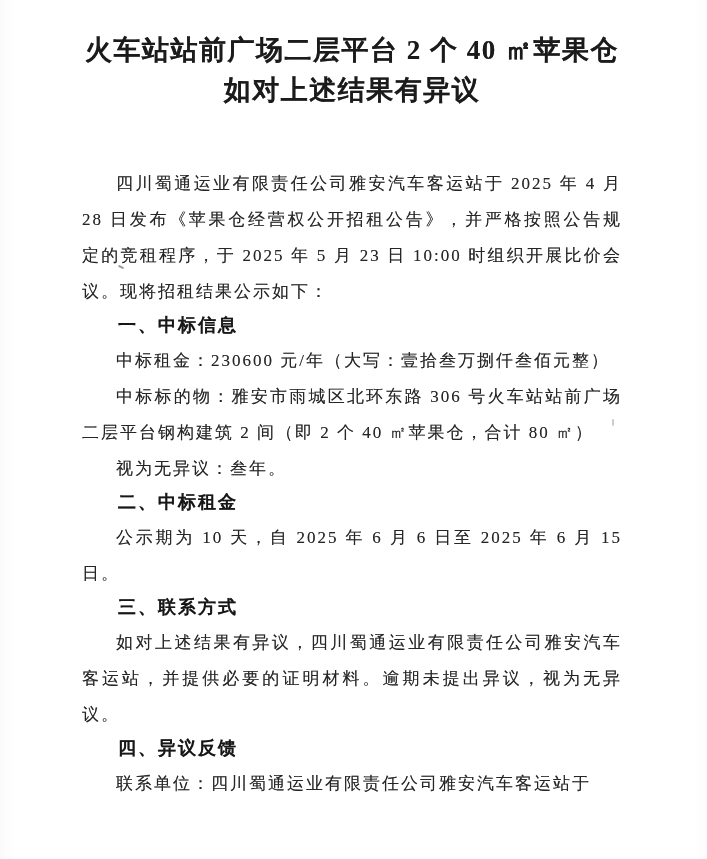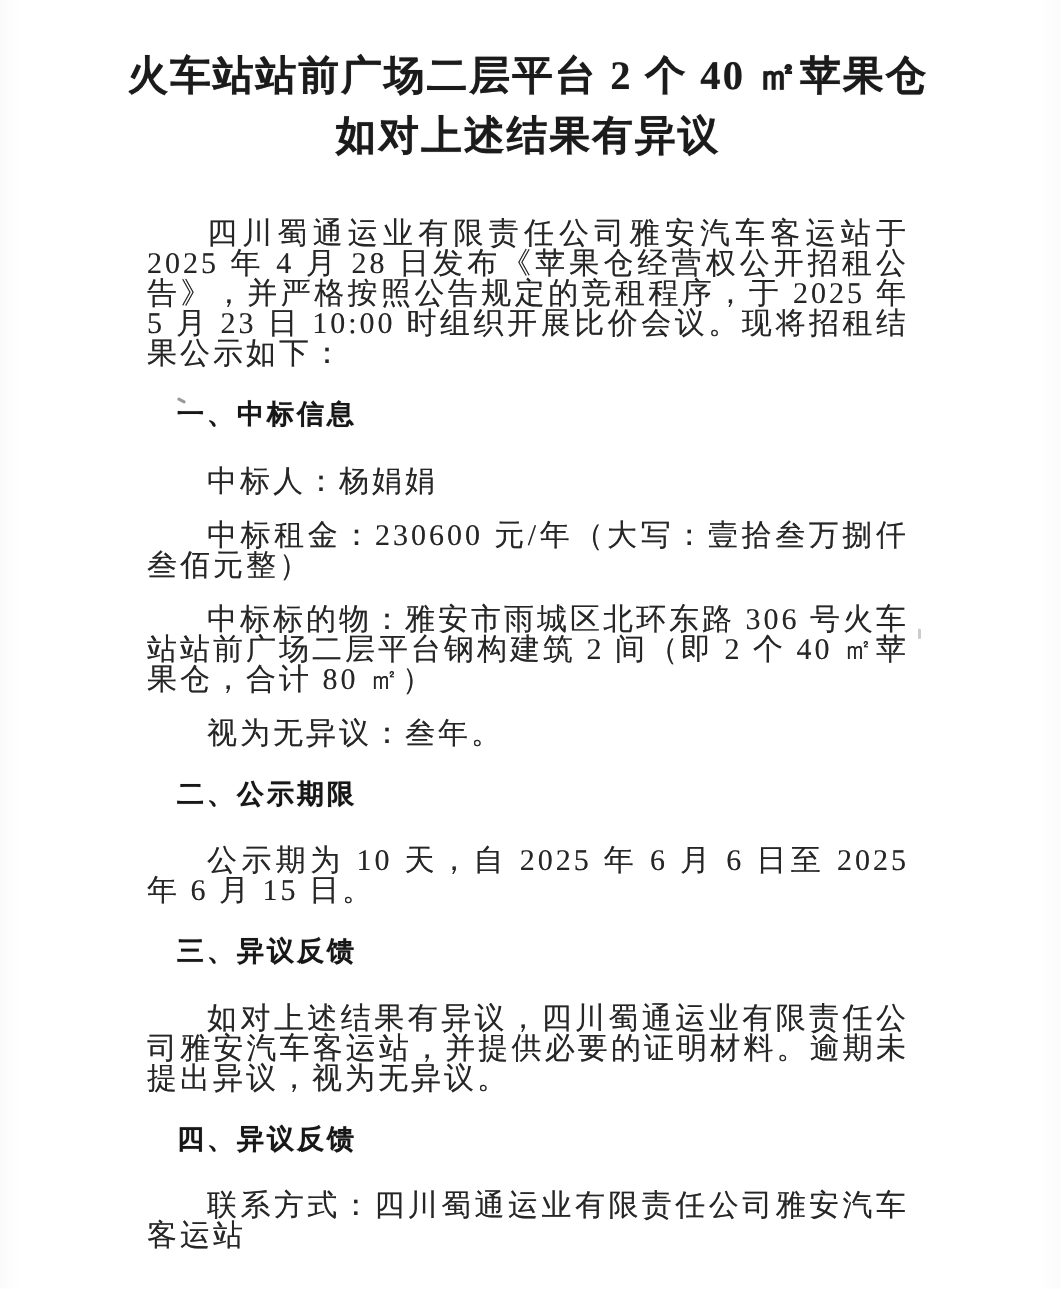--- a/index.html
+++ b/index.html
@@ -13,37 +13,37 @@
     height: 859px;
     margin: 0;
     background: linear-gradient(90deg, #fafafa 0px, #ffffff 14px, #ffffff 693px, #fbfbfb 707px);
     overflow: hidden;
     box-sizing: border-box;
     padding: 30px 85px 0 82px;
     font-family: "Liberation Serif", "DejaVu Serif", serif;
     color: #222222;
   }
   .doc-title {
-    margin: 0 0 36px 0;
+    margin: 0 0 56px 0;
     text-align: center;
     font-size: 27px;
     line-height: 40px;
     font-weight: bold;
     letter-spacing: 1.5px;
     color: #1b1b1b;
     text-shadow: 0 0 0.5px rgba(0,0,0,0.55);
   }
   .title-line {
     display: block;
     white-space: nowrap;
   }
   .body-p {
-    margin: 16px;
-    font-size: 20px;
-    line-height: 20px;
+    margin: 0;
+    font-size: 17px;
+    line-height: 36px;
     letter-spacing: 2px;
     text-align: justify;
     text-justify: inter-character;
     text-indent: 2em;
     color: #262626;
     text-shadow: 0 0 0.4px rgba(40,40,40,0.45);
   }
   .sect-h {
     margin: 0;
     font-family: Liberation Mono, monospace;
@@ -83,36 +83,35 @@
 
   <h1 class="doc-title">
     <span class="title-line">火车站站前广场二层平台 2 个 40 ㎡苹果仓</span>
     <span class="title-line">如对上述结果有异议</span>
   </h1>
 
   <p class="body-p">四川蜀通运业有限责任公司雅安汽车客运站于 2025 年 4 月 28 日发布《苹果仓经营权公开招租公告》，并严格按照公告规定的竞租程序，于 2025 年 5 月 23 日 10:00 时组织开展比价会议。现将招租结果公示如下：</p>
 
   <h2 class="sect-h">一、中标信息</h2>
 
-  <p class="body-p">中标人：杨娟娟</p>
 
   <p class="body-p">中标租金：230600 元/年（大写：壹拾叁万捌仟叁佰元整）</p>
 
   <p class="body-p">中标标的物：雅安市雨城区北环东路 306 号火车站站前广场二层平台钢构建筑 2 间（即 2 个 40 ㎡苹果仓，合计 80 ㎡）</p>
 
   <p class="body-p">视为无异议：叁年。</p>
 
-  <h2 class="sect-h">二、公示期限</h2>
+  <h2 class="sect-h">二、中标租金</h2>
 
   <p class="body-p">公示期为 10 天，自 2025 年 6 月 6 日至 2025 年 6 月 15 日。</p>
 
-  <h2 class="sect-h">三、异议反馈</h2>
+  <h2 class="sect-h">三、联系方式</h2>
 
   <p class="body-p">如对上述结果有异议，四川蜀通运业有限责任公司雅安汽车客运站，并提供必要的证明材料。逾期未提出异议，视为无异议。</p>
 
   <h2 class="sect-h">四、异议反馈</h2>
 
-  <p class="body-p">联系方式：四川蜀通运业有限责任公司雅安汽车客运站</p>
+  <p class="body-p">联系单位：四川蜀通运业有限责任公司雅安汽车客运站于</p>
 
   <span class="scan-speck speck-1"></span>
   <span class="scan-speck speck-2"></span>
 
 </div>
 
 </body></html>

